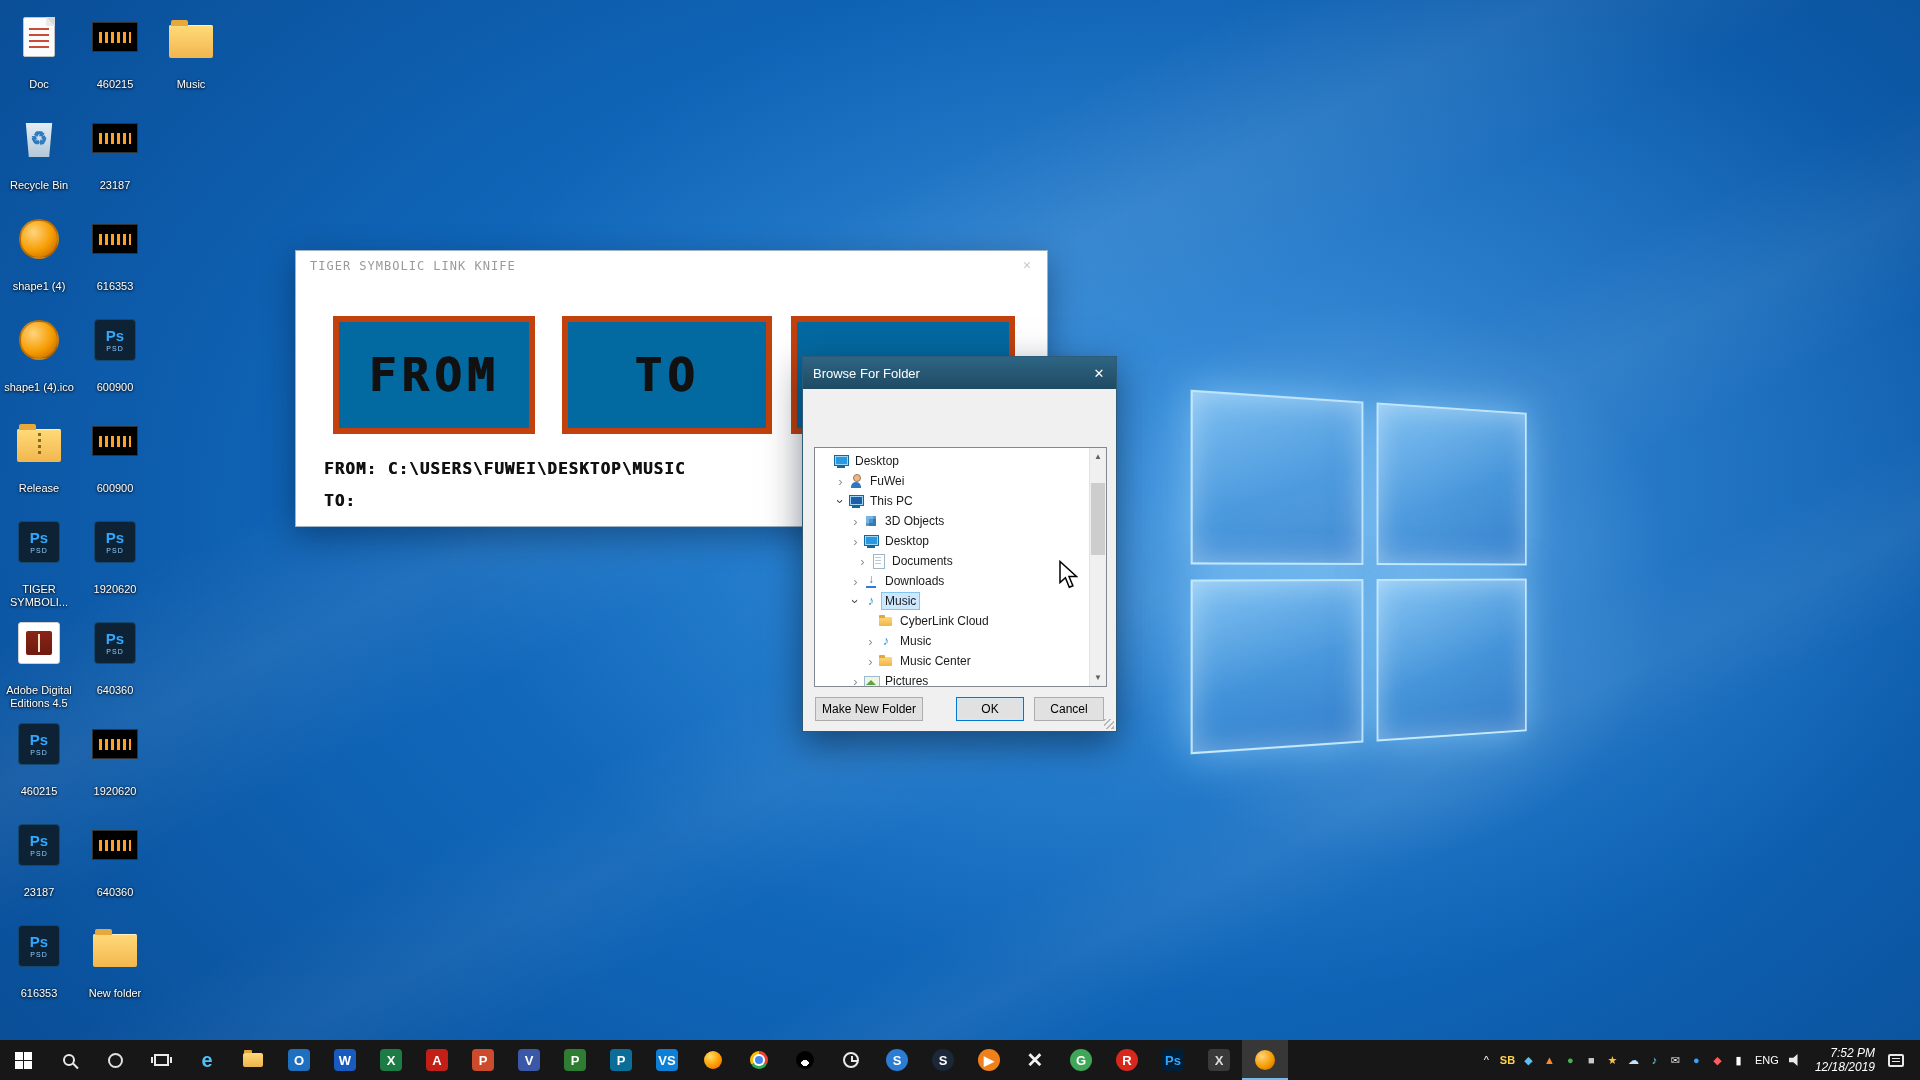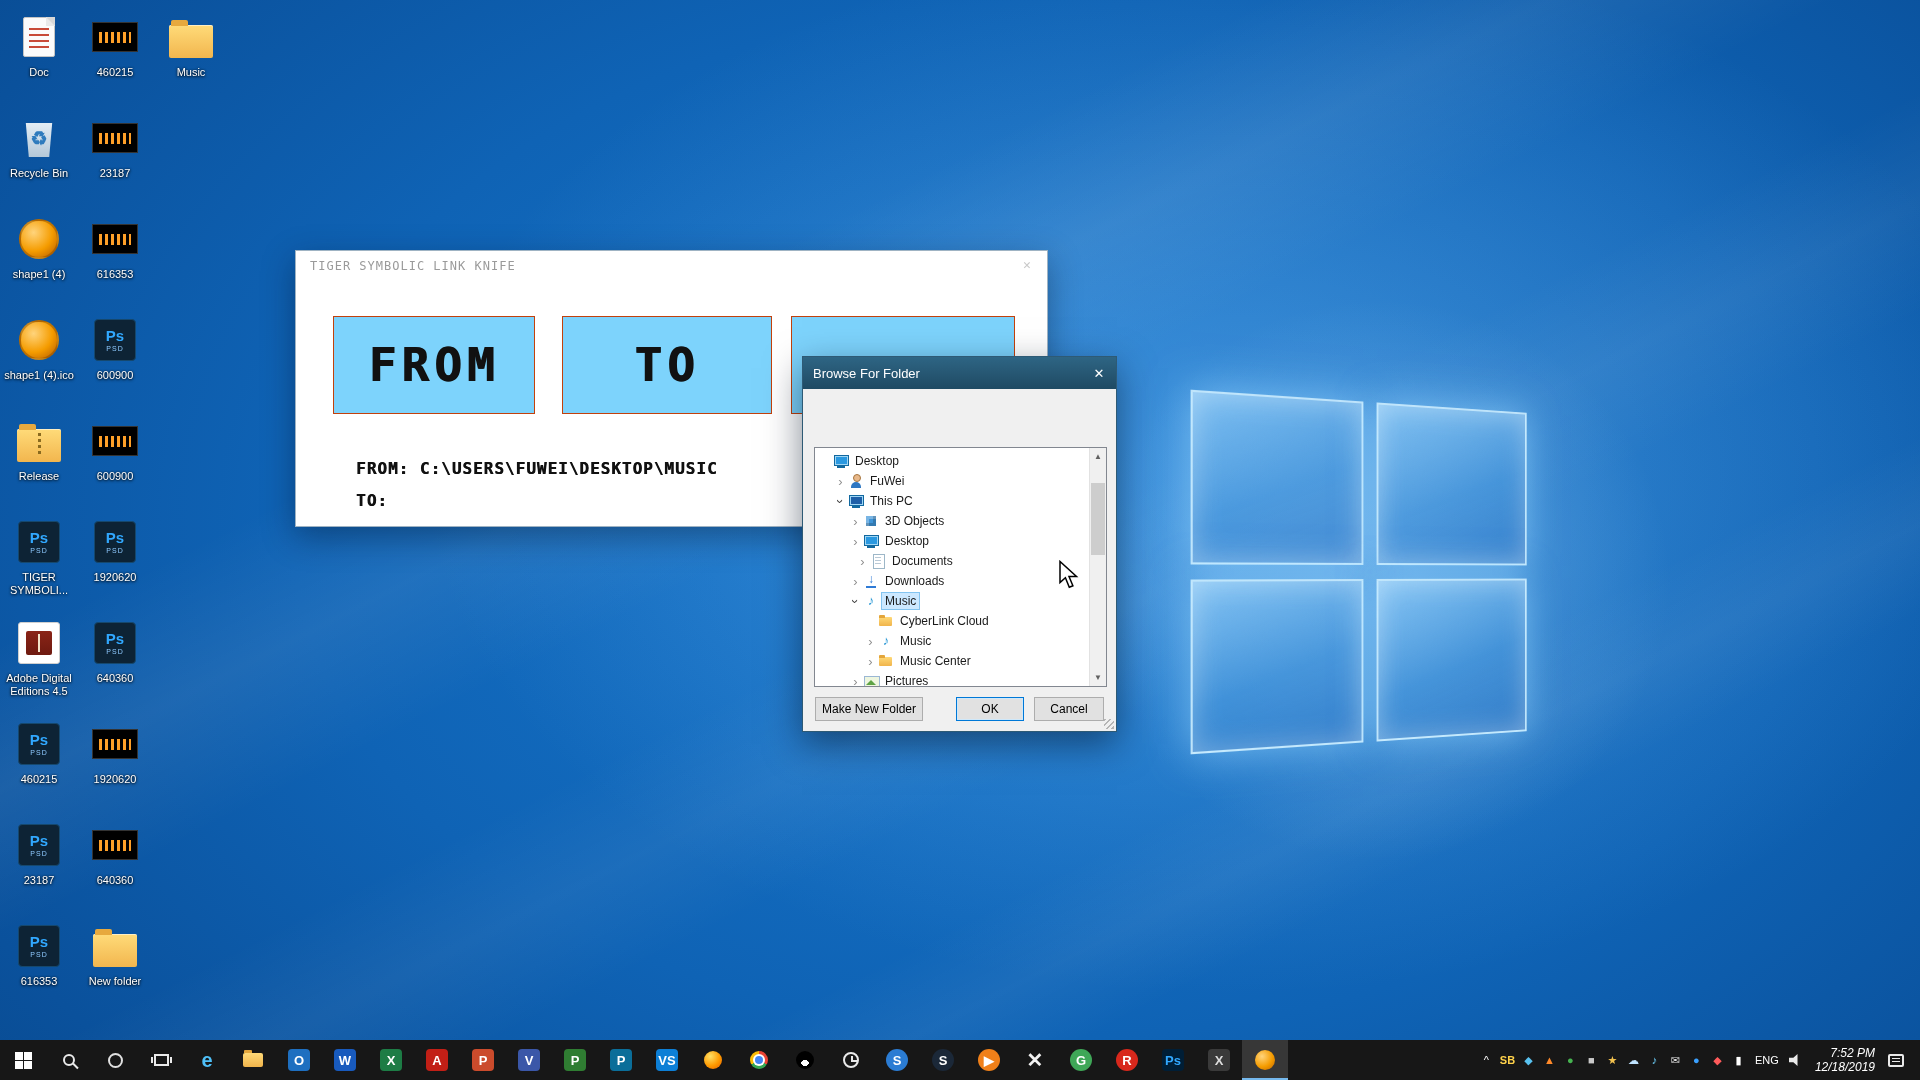--- a/index.html
+++ b/index.html
@@ -24,21 +24,21 @@
   .winlogo { position:absolute; left:1192px; top:402px; width:356px; height:340px;
     transform:perspective(900px) rotateY(20deg); display:grid;
     grid-template-columns:1fr 1fr; grid-template-rows:1fr 1fr; gap:14px; }
   .pane { background:linear-gradient(160deg, rgba(145,205,248,.78), rgba(70,150,220,.55) 55%, rgba(45,115,195,.5));
     border:2px solid rgba(205,238,255,.9);
     box-shadow:0 0 36px rgba(145,210,255,.6), inset 0 0 28px rgba(255,255,255,.35); }
 
   
   .desk-col { position:absolute; top:8px; width:78px; display:flex; flex-direction:column; }
   .desk-col-1 { left:0px; } .desk-col-2 { left:76px; } .desk-col-3 { left:152px; }
-  .di { height:101px; display:flex; flex-direction:column; align-items:center; padding-top:6px; gap:6px; }
+  .di { height:101px; display:flex; flex-direction:column; align-items:center; padding-top:6px; gap:18px; }
   .dlabel { font-size:11px; color:#fff; text-align:center; line-height:13px; max-width:76px;
     text-shadow:0 1px 3px rgba(0,0,0,.9), 0 0 2px rgba(0,0,0,.7); word-wrap:break-word; }
   .ic { width:46px; height:46px; display:flex; align-items:center; justify-content:center; position:relative; }
 
   .k-folder, .k-zip { width:44px; height:33px; background:linear-gradient(#ffdb79,#f2b64e); border-radius:2px;
     position:relative; box-shadow:inset 0 1px 0 rgba(255,255,255,.55); align-self:center; margin-top:8px; }
   .k-folder::before, .k-zip::before { content:""; position:absolute; left:2px; top:-5px; width:17px; height:6px;
     background:#e7a93e; border-radius:2px 2px 0 0; }
   .k-zip::after { content:""; position:absolute; left:50%; top:4px; width:3px; height:24px; margin-left:-1px;
     background:repeating-linear-gradient(180deg,#8a6a1f 0 3px, rgba(0,0,0,0) 3px 6px); }
@@ -72,28 +72,28 @@
     display:flex; align-items:center; justify-content:center; }
   .k-ade .book { width:26px; height:24px; background:linear-gradient(#8a2417,#6e1a10); border-radius:2px; position:relative; }
   .k-ade .book::after { content:""; position:absolute; left:50%; top:3px; bottom:3px; width:2px; margin-left:-1px; background:#f3e3c9; }
 
   
   .appwin { position:absolute; left:295px; top:250px; width:753px; height:277px; background:#fff;
     border:1px solid #9fb3c3; box-shadow:0 10px 30px rgba(0,20,45,.4); z-index:10;
     font-family:"DejaVu Sans Mono",monospace; }
   .appwin-title { position:absolute; left:14px; top:8px; font-size:12px; color:#9a9a9a; letter-spacing:1px; }
   .appwin-close { position:absolute; right:10px; top:6px; font-size:13px; color:#c9c9c9; width:20px; text-align:center; }
-  .bigbtn { position:absolute; top:65px; height:98px; background:#7dd3fc; border:1px solid #c2410c;
+  .bigbtn { position:absolute; top:65px; height:118px; background:#0369a1; border:6px solid #c2410c;
     display:flex; align-items:center; justify-content:center;
     font-size:46px; font-weight:900; letter-spacing:5px; color:#111;
     font-family:"DejaVu Sans Mono",monospace; text-shadow:1px 0 0 #111; }
   .btn-from { left:37px;  width:202px; }
   .btn-to   { left:266px; width:210px; }
   .btn-third{ left:495px; width:224px; }
-  .appline { position:absolute; left:60px; font-size:16px; font-weight:bold; color:#111; letter-spacing:1px;
+  .appline { position:absolute; left:28px; font-size:16px; font-weight:bold; color:#111; letter-spacing:1px;
     text-shadow:0.5px 0 0 #111; }
   .line-from { top:208px; } .line-to { top:240px; }
 
   
   .dialog { position:absolute; left:802px; top:356px; width:315px; height:376px; background:#f0f0f0;
     border:1px solid #2e5a75; box-shadow:0 12px 34px rgba(0,15,35,.5); z-index:20; }
   .dlg-title { height:32px; background:linear-gradient(180deg,#2e6584,#1f4a63); color:#fff; font-size:13px;
     display:flex; align-items:center; padding-left:10px; }
   .dlg-title-text { flex:1; }
   .dlg-close { width:34px; height:32px; display:flex; align-items:center; justify-content:center; color:#fff; font-size:13px; }

